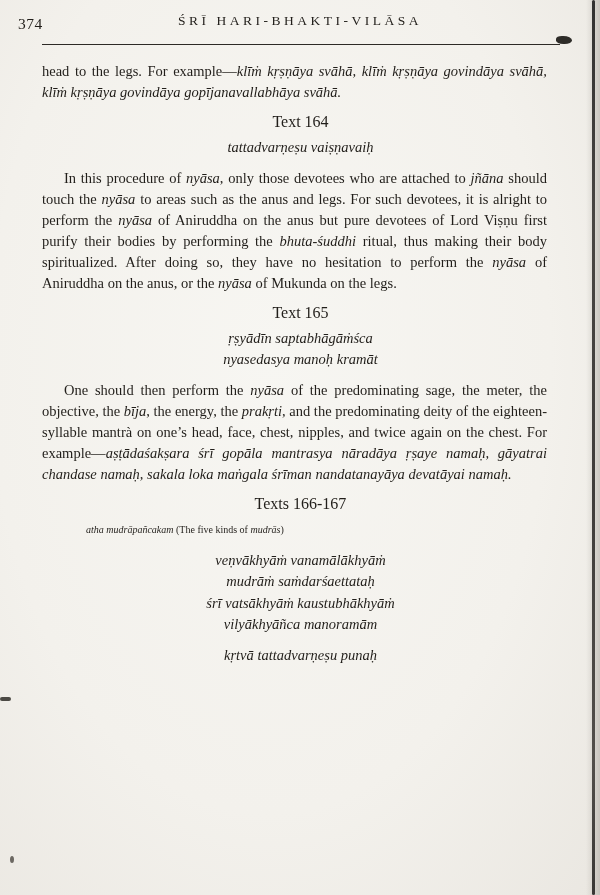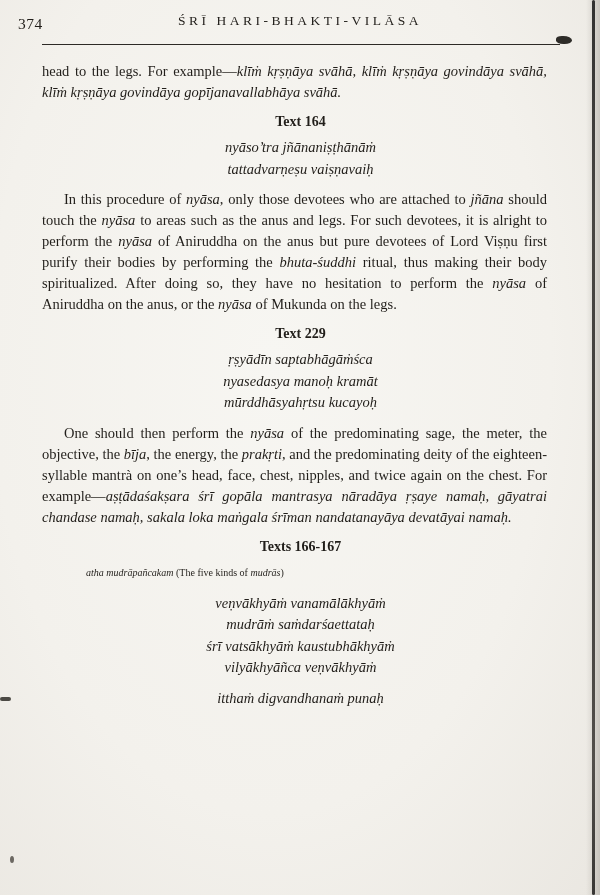--- a/index.html
+++ b/index.html
@@ -48,22 +48,22 @@
     text-align: justify;
   }
   .content p.para {
     margin: 0 12px 7px 0;
   }
   .content p.para.indent {
     text-indent: 22px;
   }
   .verse-heading {
     text-align: center;
-    font-weight: bold;
-    font-size: 14px;
+    font-weight: normal;
+    font-size: 16px;
     margin: 8px 0 5px 0;
   }
   .verse {
     text-align: center;
     font-style: italic;
     margin: 0 0 9px 0;
   }
   .verse-line {
     line-height: 21.5px;
   }
@@ -109,41 +109,39 @@
   <div class="header">
     <span class="page-number">374</span>
     <div class="running-title">ŚRĪ HARI-BHAKTI-VILĀSA</div>
   </div>
   <div class="header-rule"></div>
 
   <div class="content">
       <p class="para"><span>head to the legs. For example—</span><em>klīṁ kṛṣṇāya svāhā, klīṁ kṛṣṇāya govindāya svāhā, klīṁ kṛṣṇāya govindāya gopījanavallabhāya svāhā.</em></p>
       <div class="verse-heading">Text 164</div>
       <div class="verse">
-        <div class="verse-line">nyāso’tra jñānaniṣṭhānāṁ</div>
         <div class="verse-line">tattadvarṇeṣu vaiṣṇavaiḥ</div>
       </div>
       <p class="para indent"><span>In this procedure of </span><em>nyāsa</em><span>, only those devotees who are attached to </span><em>jñāna</em><span> should touch the </span><em>nyāsa</em><span> to areas such as the anus and legs. For such devotees, it is alright to perform the </span><em>nyāsa</em><span> of Aniruddha on the anus but pure devotees of Lord Viṣṇu first purify their bodies by performing the </span><em>bhuta-śuddhi</em><span> ritual, thus making their body spiritualized. After doing so, they have no hesitation to perform the </span><em>nyāsa</em><span> of Aniruddha on the anus, or the </span><em>nyāsa</em><span> of Mukunda on the legs.</span></p>
-      <div class="verse-heading">Text 229</div>
+      <div class="verse-heading">Text 165</div>
       <div class="verse">
         <div class="verse-line">ṛṣyādīn saptabhāgāṁśca</div>
         <div class="verse-line">nyasedasya manoḥ kramāt</div>
-        <div class="verse-line">mūrddhāsyahṛtsu kucayoḥ</div>
       </div>
       <p class="para indent"><span>One should then perform the </span><em>nyāsa</em><span> of the predominating sage, the meter, the objective, the </span><em>bīja</em><span>, the energy, the </span><em>prakṛti</em><span>, and the predominating deity of the eighteen-syllable mantrà on one’s head, face, chest, nipples, and twice again on the chest. For example—</span><em>aṣṭādaśakṣara śrī gopāla mantrasya nāradāya ṛṣaye namaḥ, gāyatrai chandase namaḥ, sakala loka maṅgala śrīman nandatanayāya devatāyai namaḥ.</em></p>
       <div class="verse-heading">Texts 166-167</div>
       <div class="inline-heading"><em>atha mudrāpañcakam</em><span> (The five kinds of </span><em>mudrās</em><span>)</span></div>
       <div class="verse">
         <div class="verse-line">veṇvākhyāṁ vanamālākhyāṁ</div>
         <div class="verse-line">mudrāṁ saṁdarśaettataḥ</div>
         <div class="verse-line">śrī vatsākhyāṁ kaustubhākhyāṁ</div>
-        <div class="verse-line">vilyākhyāñca veṇvākhyāṁ</div>
+        <div class="verse-line">vilyākhyāñca manoramām</div>
       </div>
       <div class="verse">
-        <div class="verse-line">itthaṁ digvandhanaṁ punaḥ</div>
+        <div class="verse-line">kṛtvā tattadvarṇeṣu punaḥ</div>
       </div>
     </div>
 
   <div class="artifact right-edge-soft"></div>
   <div class="artifact right-edge"></div>
   <div class="artifact corner-blob"></div>
   <div class="artifact left-dash"></div>
   <div class="artifact left-dot"></div>
 </div>
 

